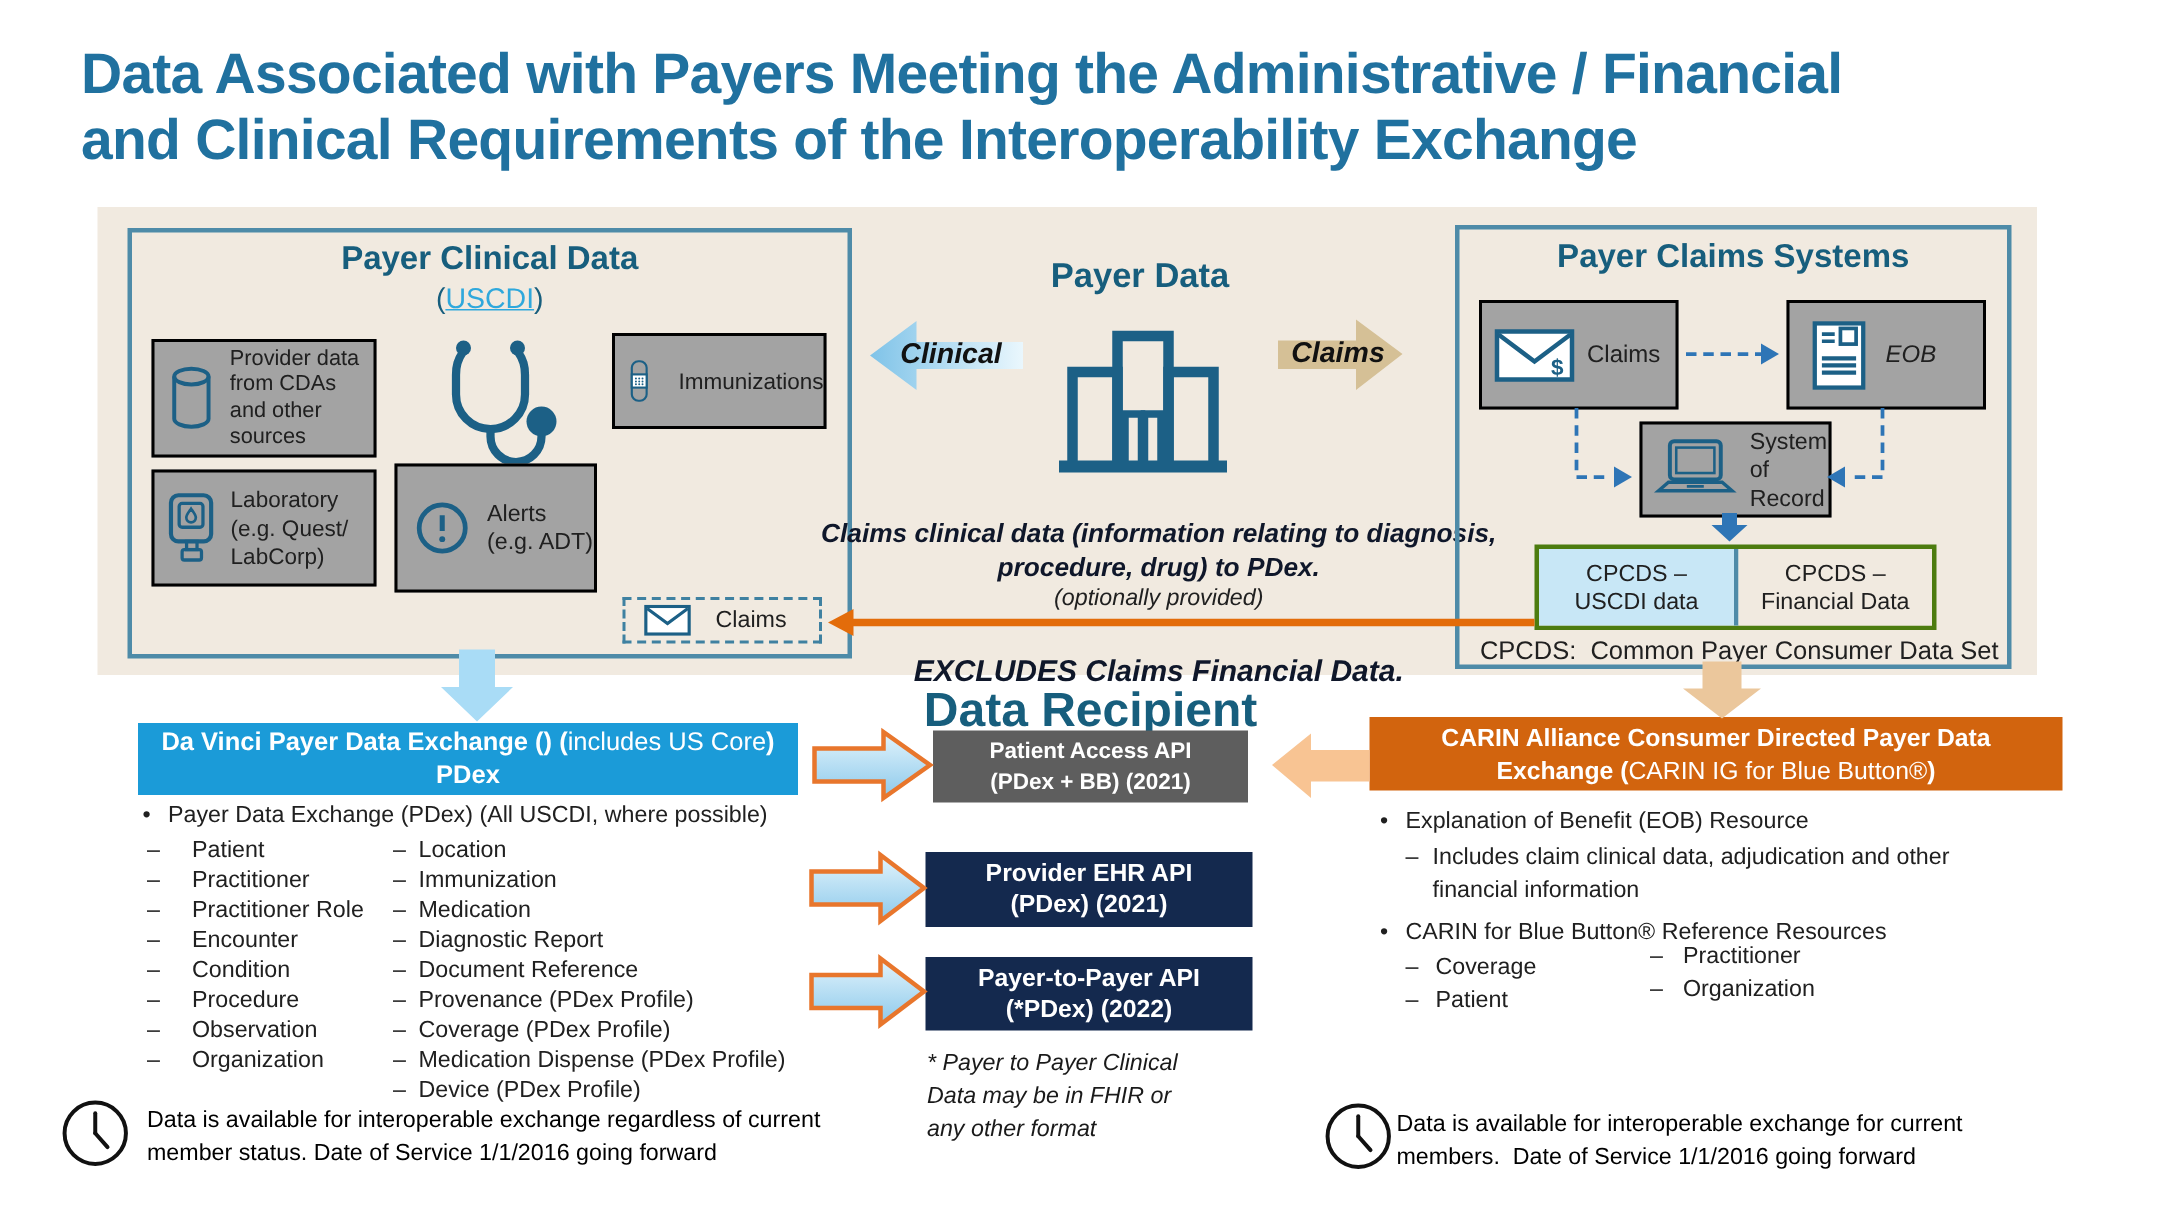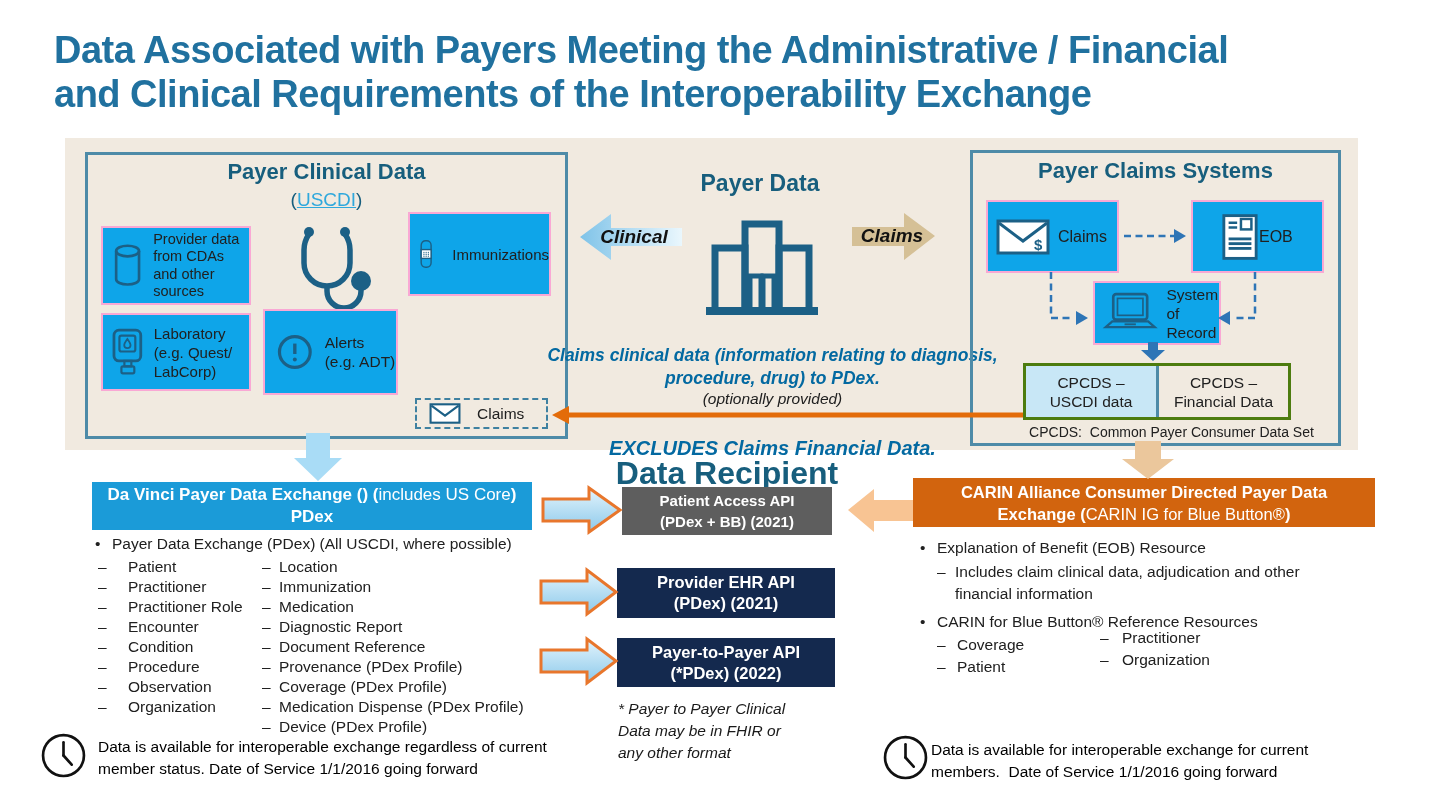--- a/index.html
+++ b/index.html
@@ -2,26 +2,26 @@
 <html><head>
 <meta charset="utf-8">
 <style>
   html,body{margin:0;padding:0;background:#fff;}
   .stage{position:relative;width:1440px;height:810px;background:#ffffff;
          font-family:"Liberation Sans",sans-serif;color:#202020;overflow:hidden;}
   .abs{position:absolute;}
   .title{font-size:38px;font-weight:bold;color:#20719F;line-height:44px;letter-spacing:-0.5px;white-space:nowrap;}
   .panel{background:#F1EAE0;}
   .tbox{border:3px solid #4E8BA8;}
-  .wbox{background:#0ea5e9;border:2px solid #f9a8d4;display:flex;align-items:center;}
+  .wbox{background:#a3a3a3;border:2px solid #000000;display:flex;align-items:center;}
   .hdg{font-weight:bold;color:#175E7D;font-size:22px;text-align:center;width:100%;}
   .hdg2{font-weight:bold;color:#175E7D;font-size:23px;text-align:center;}
   .lbl{font-size:15.5px;line-height:19px;color:#202020;}
   .ital{font-style:italic;}
-  .bi{font-weight:bold;font-style:italic;color:#0369a1;}
+  .bi{font-weight:bold;font-style:italic;color:#0f172a;}
   .ctr{text-align:center;}
   .fillbox{color:#fff;text-align:center;font-weight:bold;display:flex;flex-direction:column;justify-content:center;}
   .pr{position:absolute;display:flex;font-size:15.5px;line-height:20px;color:#202020;}
   .pr .dcol{flex:0 0 auto;}
   .note{font-size:15.5px;line-height:22px;color:#000000;}
   .uscdi a{color:#2FA8DC;text-decoration:underline;}
   .arrowlabel{font-size:19px;font-weight:bold;font-style:italic;color:#111;text-align:center;}
   svg{display:block;}
   .overlay{position:absolute;left:0;top:0;pointer-events:none;z-index:5;}
 </style>
@@ -52,21 +52,21 @@
     <div class="abs" style="left:194px;top:68px;">
       <svg width="92" height="92" viewBox="0 0 92 92">
         <circle cx="27" cy="9" r="5" fill="#1C6086"></circle>
         <circle cx="63" cy="9" r="5" fill="#1C6086"></circle>
         <path d="M27,11 C23,17 22,21 22,27 L22,40 a23,23 0 0 0 46,0 L68,27 C68,21 67,17 63,11" fill="none" stroke="#1C6086" stroke-width="5.5"></path>
         <path d="M45,63 L45,68 a17,17 0 0 0 34,0 L79,60" fill="none" stroke="#1C6086" stroke-width="5.5"></path>
         <circle cx="79" cy="58" r="10" fill="#1C6086"></circle>
       </svg>
     </div>
 
-    <div class="abs wbox" style="left:320px;top:57px;width:143px;height:84px;gap:19px;padding-left:9px;box-sizing:border-box;">
+    <div class="abs wbox" style="left:320px;top:67px;width:143px;height:64px;gap:19px;padding-left:9px;box-sizing:border-box;">
       <svg width="26" height="54" viewBox="0 0 26 54">
         <rect x="4" y="3" width="18" height="48" rx="8" fill="none" stroke="#1C6086" stroke-width="2.6"></rect>
         <rect x="4" y="19" width="18" height="16" fill="#fff" stroke="#1C6086" stroke-width="2.6"></rect>
         <g fill="#1C6086">
           <circle cx="9" cy="24" r="1.2"></circle>
             <circle cx="13" cy="24" r="1.2"></circle>
             <circle cx="17" cy="24" r="1.2"></circle>
           <circle cx="9" cy="27.5" r="1.2"></circle>
             <circle cx="13" cy="27.5" r="1.2"></circle>
             <circle cx="17" cy="27.5" r="1.2"></circle>
@@ -131,21 +131,21 @@
 
     <div class="abs wbox" style="left:13px;top:47px;width:133px;height:73px;gap:8px;padding-left:8px;box-sizing:border-box;">
       <svg width="54" height="36" viewBox="0 0 54 36">
         <rect x="2" y="2" width="50" height="32" fill="#fff" stroke="#1C6086" stroke-width="3"></rect>
         <path d="M3,4 L27,22 L51,4" fill="none" stroke="#1C6086" stroke-width="3"></path>
         <text x="38" y="31" font-size="15" font-weight="bold" fill="#1C6086">$</text>
       </svg>
       <div class="lbl" style="font-size:16px;">Claims</div>
     </div>
 
-    <div class="abs wbox" style="left:218px;top:47px;width:133px;height:73px;padding-left:28px;box-sizing:border-box;">
+    <div class="abs wbox" style="left:218px;top:47px;width:133px;height:73px;gap:12px;padding-left:14px;box-sizing:border-box;font-style:italic;">
       <svg width="38" height="48" viewBox="0 0 40 50">
         <rect x="3" y="2.5" width="34" height="45" fill="#fff" stroke="#1C6086" stroke-width="3"></rect>
         <line x1="8" y1="10" x2="17" y2="10" stroke="#1C6086" stroke-width="2.6"></line>
         <line x1="8" y1="15" x2="17" y2="15" stroke="#1C6086" stroke-width="2.6"></line>
         <rect x="21" y="6" width="11" height="11" fill="none" stroke="#1C6086" stroke-width="2.6"></rect>
         <line x1="8" y1="27" x2="32" y2="27" stroke="#1C6086" stroke-width="3"></line>
         <line x1="8" y1="32" x2="32" y2="32" stroke="#1C6086" stroke-width="3"></line>
         <line x1="8" y1="37" x2="32" y2="37" stroke="#1C6086" stroke-width="3"></line>
       </svg>
       <div class="lbl" style="font-size:16px;">EOB</div>
@@ -164,21 +164,21 @@
     <div class="abs" style="left:50px;top:210px;width:268px;height:57px;border:3px solid #4d7c0f;box-sizing:border-box;display:flex;">
       <div style="flex:0 0 130px;background:#C8E7F6;border-right:3px solid #4E8BA8;display:flex;flex-direction:column;justify-content:center;text-align:center;font-size:15.5px;line-height:19px;">
         <div>CPCDS –</div>
         <div>USCDI data</div>
       </div>
       <div style="flex:1;background:#F1EAE0;display:flex;flex-direction:column;justify-content:center;text-align:center;font-size:15.5px;line-height:19px;">
         <div>CPCDS –</div>
         <div>Financial Data</div>
       </div>
     </div>
-    <div class="abs ctr" style="left:16px;top:271px;width:100%;font-size:14px;white-space:pre;">CPCDS:  Common Payer Consumer Data Set</div>
+    <div class="abs ctr" style="left:4px;top:271px;width:100%;font-size:17px;white-space:pre;">CPCDS:  Common Payer Consumer Data Set</div>
   </div>
 
   <div class="abs hdg2" style="left:602px;top:455px;width:250px;font-size:32px;">Data Recipient</div>
 
   <div class="abs fillbox" style="left:622px;top:487px;width:210px;height:48px;background:#5E5E5E;font-size:15px;line-height:21px;">
     <div>Patient Access API</div>
     <div>(PDex + BB) (2021)</div>
   </div>
 
   <div class="abs fillbox" style="left:617px;top:568px;width:218px;height:50px;background:#14294E;font-size:16.5px;line-height:21px;">

